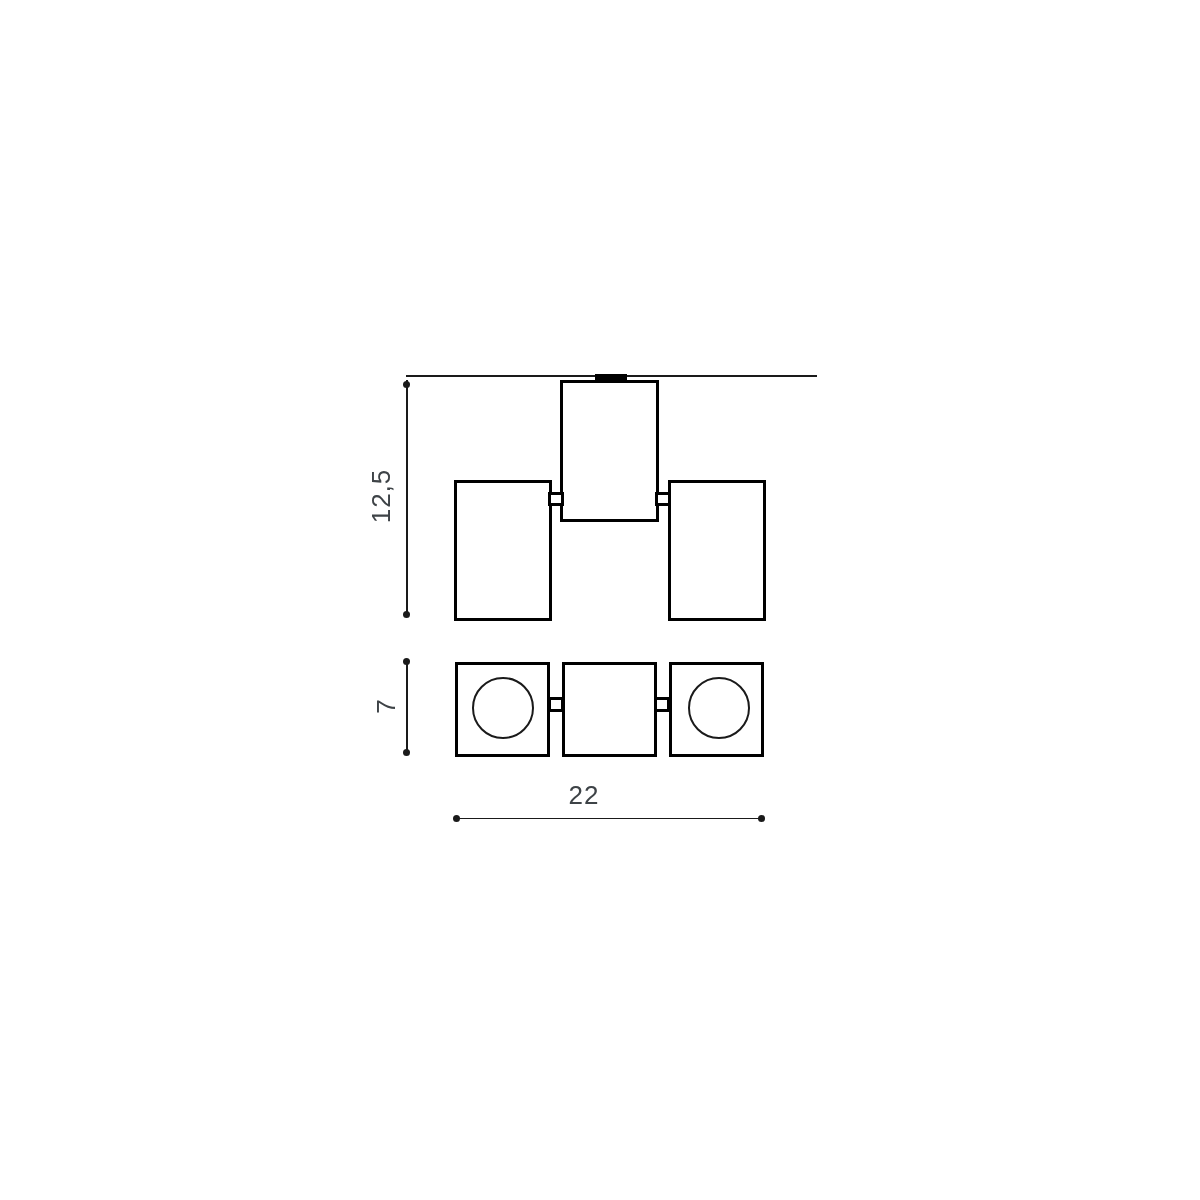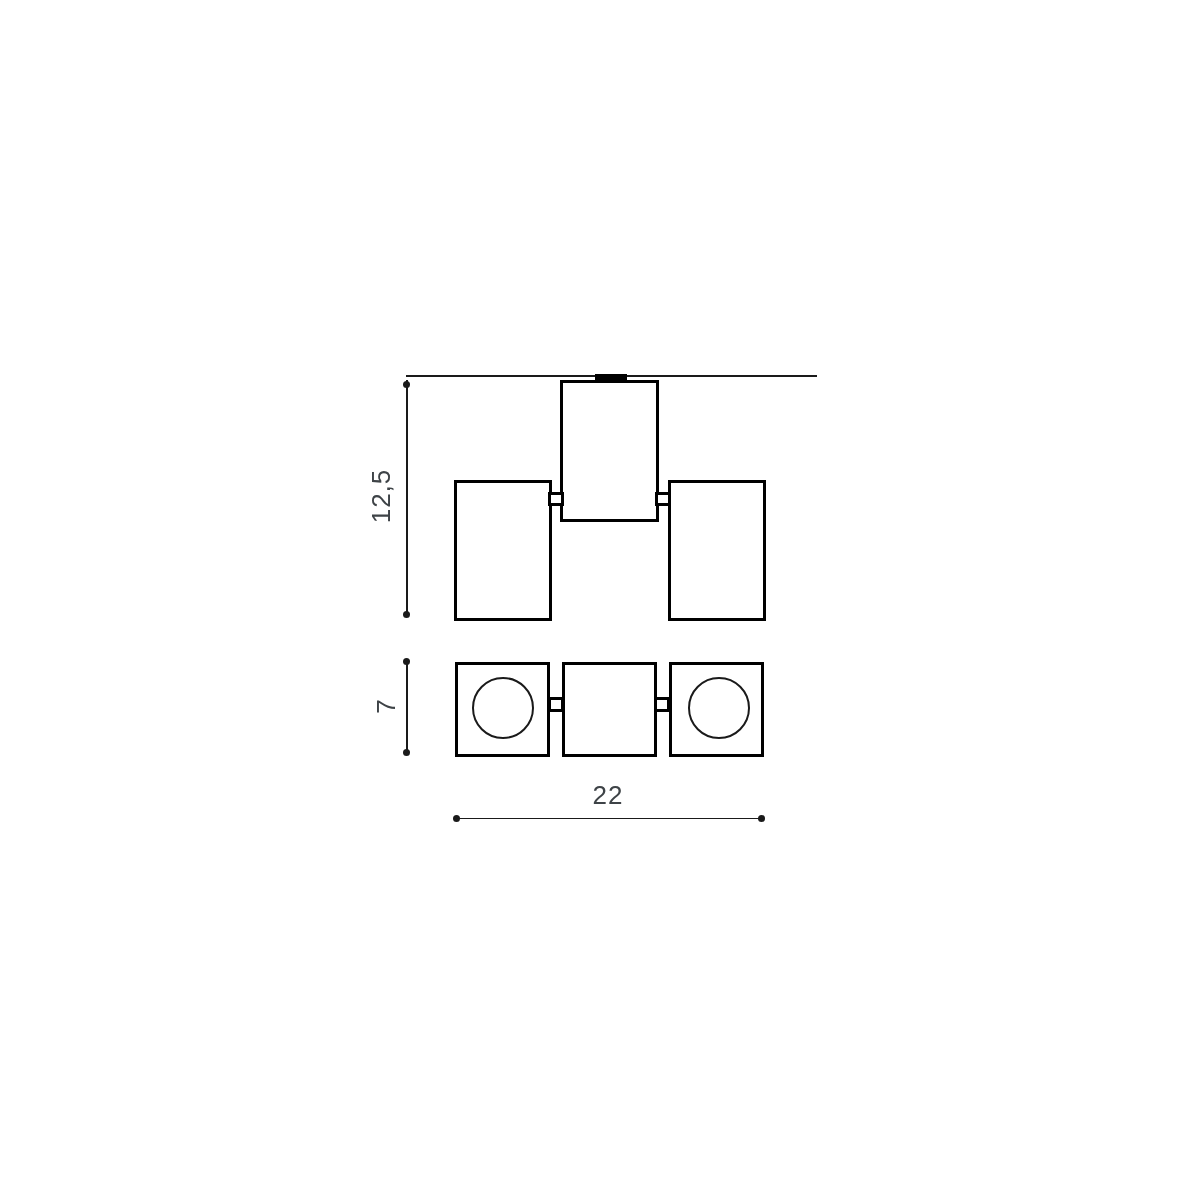--- a/index.html
+++ b/index.html
@@ -112,15 +112,15 @@
   <div class="dim-label rot-ccw" style="left:321px; top:481px;">12,5</div>
 
   <div class="line" style="left:406px; top:661px; width:1.5px; height:92px;"></div>
   <div class="dot" style="left:403px; top:658px;"></div>
   <div class="dot" style="left:403px; top:749px;"></div>
   <div class="dim-label rot-ccw" style="left:326px; top:691px;">7</div>
 
   <div class="line" style="left:455px; top:817.5px; width:306px; height:1.5px;"></div>
   <div class="dot" style="left:453px; top:815px;"></div>
   <div class="dot" style="left:758px; top:815px;"></div>
-  <div class="dim-label" style="left:548px; top:780px;">22</div>
+  <div class="dim-label" style="left:524px; top:780px;">22</div>
 
 </div>
 
 </body></html>

